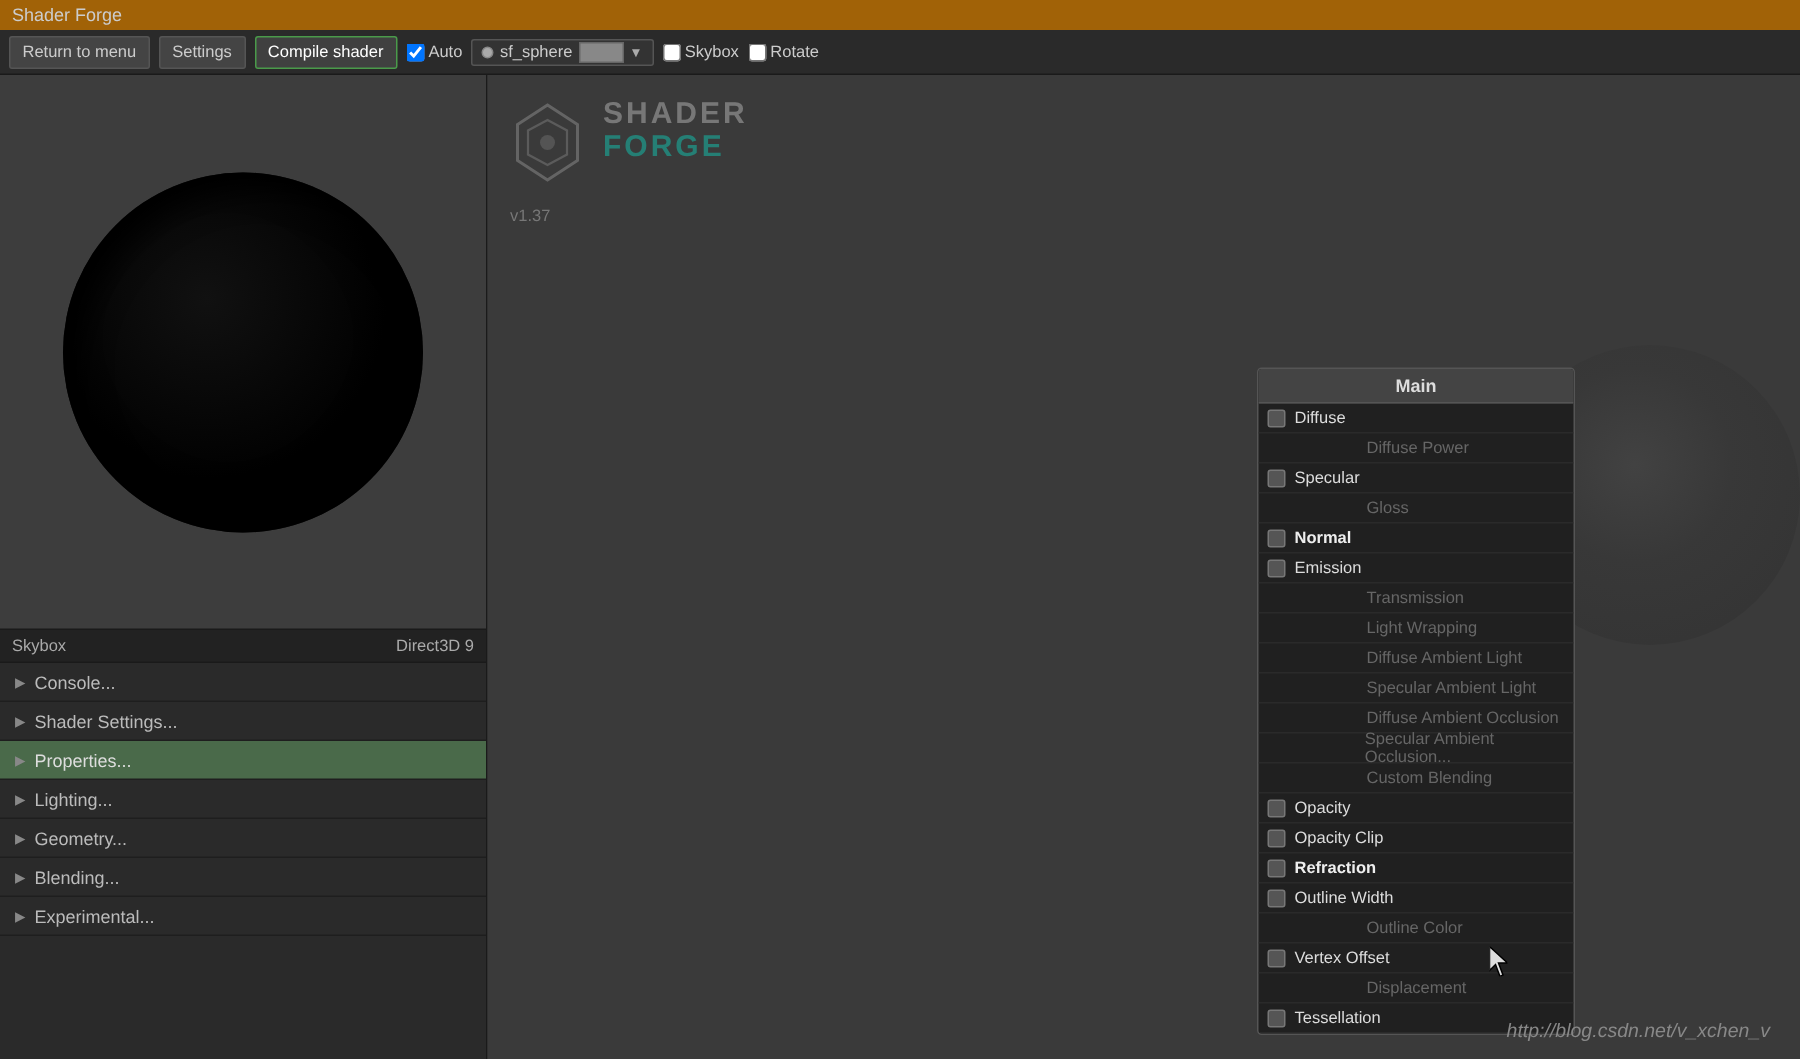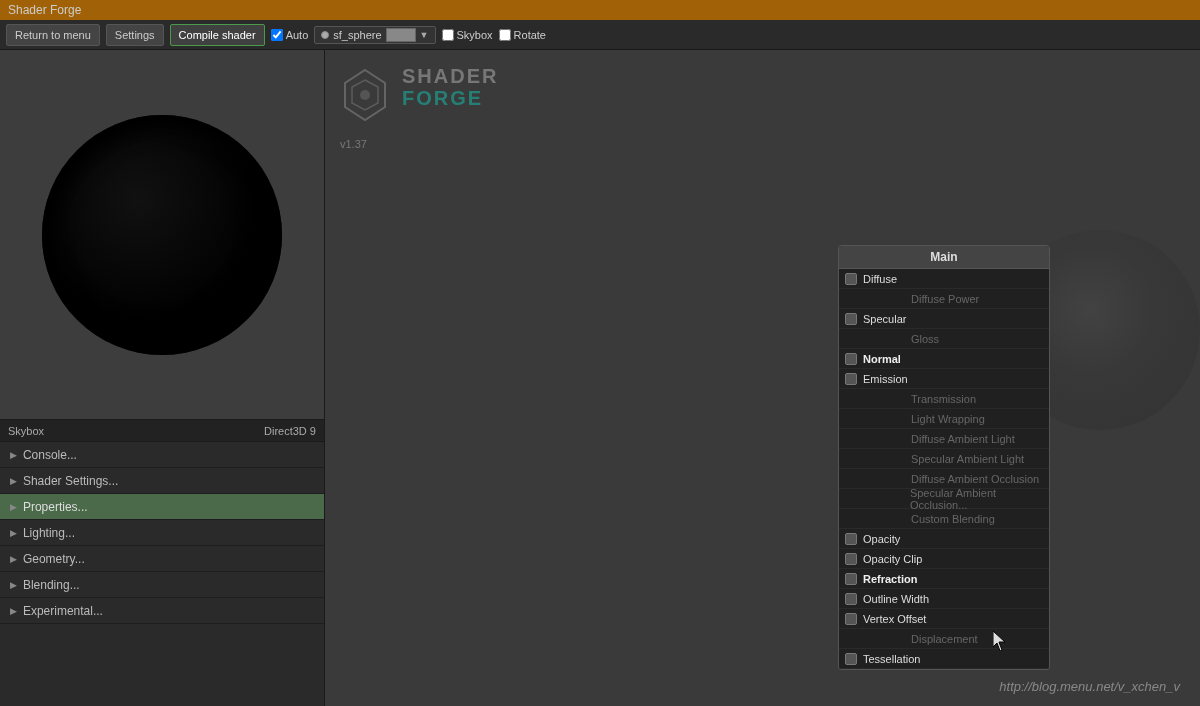--- a/index.html
+++ b/index.html
@@ -411,33 +411,37 @@
         </div>
         <div class="node-row">
           <div class="node-dot"></div>
           <span class="node-label highlight">Refraction</span>
         </div>
         <div class="node-row">
           <div class="node-dot"></div>
           <span class="node-label active">Outline Width</span>
         </div>
         <div class="node-row">
+          <div style="width:12px; height:12px; margin-right:6px;"></div>
+          <span class="node-label dimmed">Outline Color</span>
+        </div>
+        <div class="node-row">
           <div class="node-dot"></div>
           <span class="node-label active">Vertex Offset</span>
         </div>
         <div class="node-row">
           <div style="width:12px; height:12px; margin-right:6px;"></div>
           <span class="node-label dimmed">Displacement</span>
         </div>
         <div class="node-row">
           <div class="node-dot"></div>
           <span class="node-label active">Tessellation</span>
         </div>
       </div>
 
     <svg id="cursor" viewBox="0 0 12 20" xmlns="http://www.w3.org/2000/svg">
       <polygon points="0,0 0,16 4,12 7,20 9,19 6,11 12,11" fill="#ddd" stroke="#000" stroke-width="1"></polygon>
     </svg>
 
-    <div id="footer-link">http://blog.menu.net/v_xchen_v</div>
+    <div id="footer-link">http://blog.csdn.net/v_xchen_v</div>
 
   </div>
 </div>
 
 </body></html>

